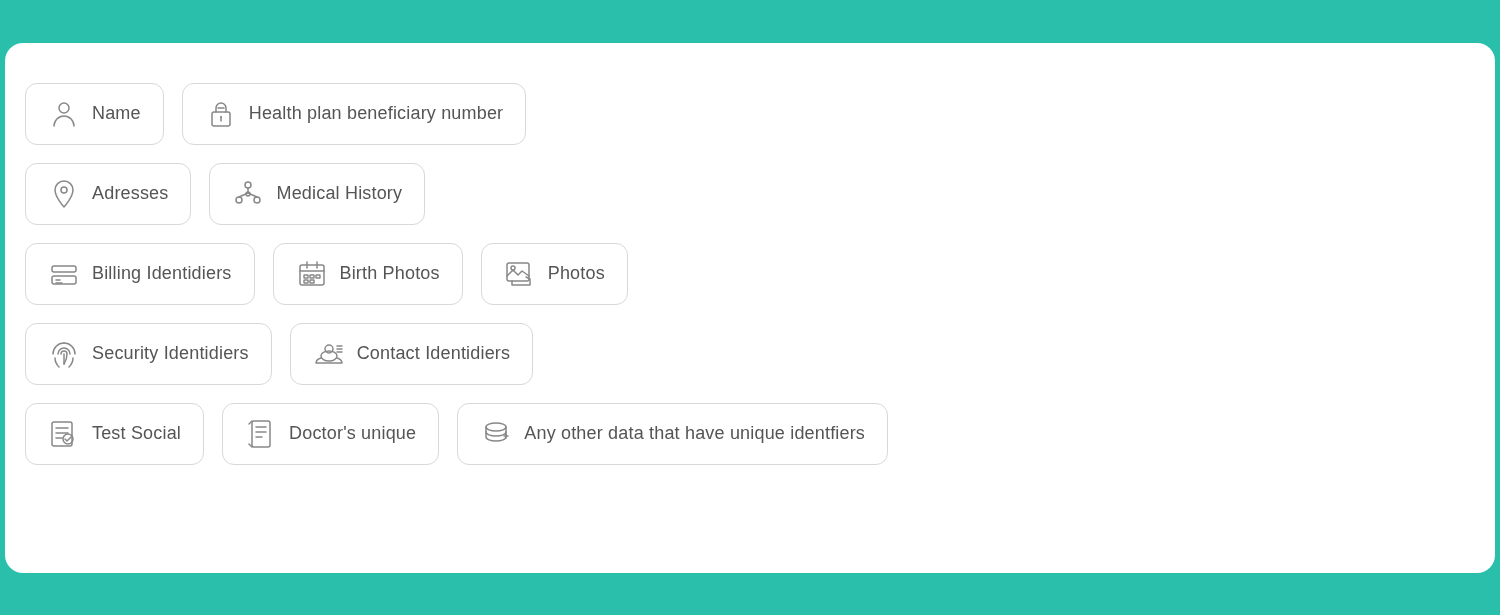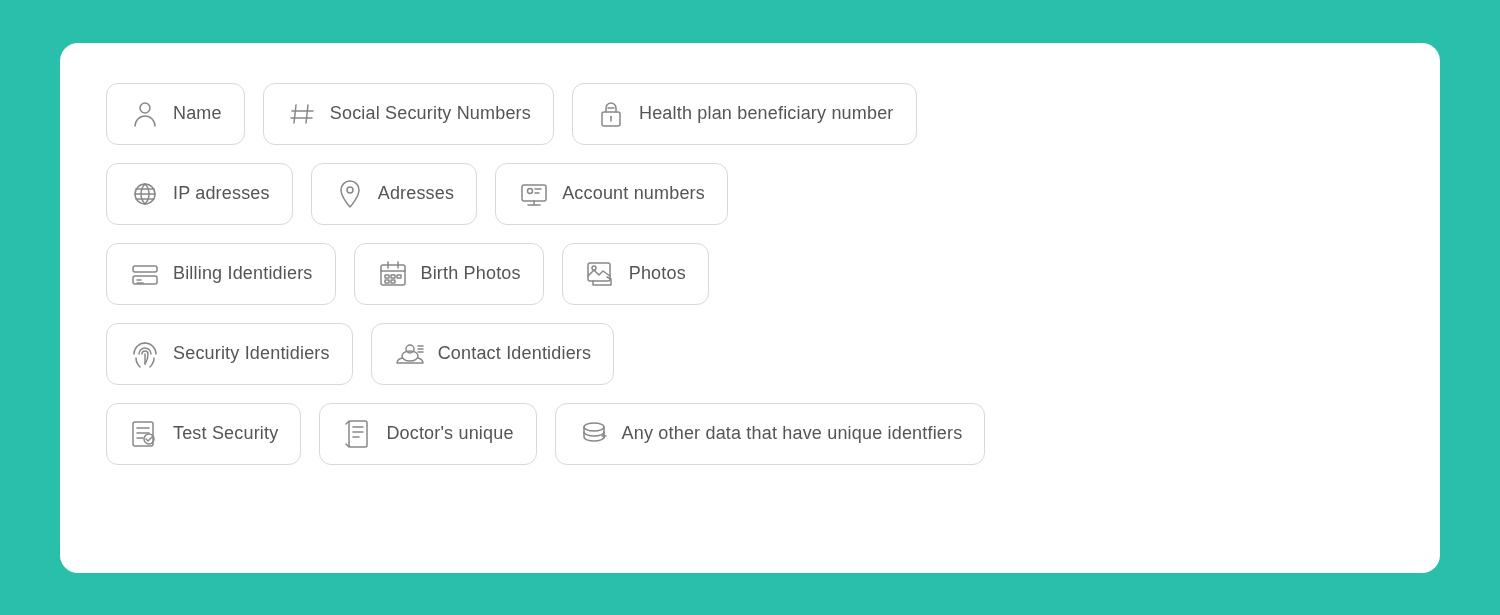--- a/index.html
+++ b/index.html
@@ -10,22 +10,22 @@
       background: #2abfab;
       display: flex;
       align-items: center;
       justify-content: center;
       font-family: -apple-system, BlinkMacSystemFont, 'Segoe UI', sans-serif;
     }
 
     .card {
       background: #ffffff;
       border-radius: 18px;
-      padding: 40px 46px;
-      width: 1380px;
+      padding: 40px 20px;
+      width: 1490px;
       min-height: 530px;
     }
 
     .grid {
       display: flex;
       flex-direction: column;
       gap: 18px;
     }
 
     .row {
@@ -79,66 +79,48 @@
   <div class="row">
         <div class="chip">
           <span class="chip-icon"><svg viewBox="0 0 32 32">
               <circle cx="16" cy="10" r="5"></circle>
               <path d="M6 28c0-5.523 4.477-10 10-10s10 4.477 10 10"></path>
             </svg></span>
           <span class="chip-label">Name</span>
         </div>
         <div class="chip">
           <span class="chip-icon"><svg viewBox="0 0 32 32">
-              <line x1="10" y1="7" x2="8" y2="25"></line>
-              <line x1="22" y1="7" x2="20" y2="25"></line>
-              <line x1="6" y1="13" x2="27" y2="13"></line>
-              <line x1="5" y1="20" x2="26" y2="20"></line>
-            </svg></span>
-          <span class="chip-label">Social Security Numbers</span>
-        </div>
-        <div class="chip">
-          <span class="chip-icon"><svg viewBox="0 0 32 32">
               <rect x="7" y="14" width="18" height="14" rx="2"></rect>
               <path d="M11 14v-4a5 5 0 0110 0v4"></path>
               <line x1="16" y1="19" x2="16" y2="23"></line>
               <circle cx="16" cy="19" r="1" fill="#888" stroke="none"></circle>
               <line x1="13" y1="10" x2="19" y2="10"></line>
             </svg></span>
           <span class="chip-label">Health plan beneficiary number</span>
         </div>
       </div>
       <div class="row">
         <div class="chip">
           <span class="chip-icon"><svg viewBox="0 0 32 32">
-              <circle cx="16" cy="16" r="10"></circle>
-              <path d="M16 6c-3 3-4 6-4 10s1 7 4 10"></path>
-              <path d="M16 6c3 3 4 6 4 10s-1 7-4 10"></path>
-              <line x1="6" y1="16" x2="26" y2="16"></line>
-              <path d="M7 11h18M7 21h18"></path>
-            </svg></span>
-          <span class="chip-label">IP adresses</span>
-        </div>
-        <div class="chip">
-          <span class="chip-icon"><svg viewBox="0 0 32 32">
               <path d="M16 3C11.029 3 7 7.029 7 12c0 7 9 17 9 17s9-10 9-17c0-4.971-4.029-9-9-9z"></path>
               <circle cx="16" cy="12" r="3"></circle>
             </svg></span>
           <span class="chip-label">Adresses</span>
         </div>
         <div class="chip">
           <span class="chip-icon"><svg viewBox="0 0 32 32">
-              <rect x="4" y="7" width="24" height="16" rx="2"></rect>
-              <line x1="10" y1="27" x2="22" y2="27"></line>
-              <line x1="16" y1="23" x2="16" y2="27"></line>
-              <circle cx="12" cy="13" r="2.5"></circle>
-              <line x1="17" y1="11" x2="23" y2="11"></line>
-              <line x1="17" y1="15" x2="21" y2="15"></line>
-            </svg></span>
-          <span class="chip-label">Account numbers</span>
+              <circle cx="16" cy="7" r="3"></circle>
+              <circle cx="7" cy="22" r="3"></circle>
+              <circle cx="25" cy="22" r="3"></circle>
+              <line x1="16" y1="10" x2="16" y2="15"></line>
+              <line x1="16" y1="15" x2="7" y2="19"></line>
+              <line x1="16" y1="15" x2="25" y2="19"></line>
+              <circle cx="16" cy="16" r="2"></circle>
+            </svg></span>
+          <span class="chip-label">Medical History</span>
         </div>
       </div>
       <div class="row">
         <div class="chip">
           <span class="chip-icon"><svg viewBox="0 0 32 32">
               <rect x="4" y="8" width="24" height="6" rx="2"></rect>
               <rect x="4" y="18" width="24" height="8" rx="2"></rect>
               <line x1="8" y1="22" x2="12" y2="22"></line>
               <line x1="8" y1="25" x2="14" y2="25"></line>
             </svg></span>
@@ -194,21 +176,21 @@
       <div class="row">
         <div class="chip">
           <span class="chip-icon"><svg viewBox="0 0 32 32">
               <rect x="4" y="4" width="20" height="24" rx="2"></rect>
               <line x1="8" y1="10" x2="20" y2="10"></line>
               <line x1="8" y1="15" x2="20" y2="15"></line>
               <line x1="8" y1="20" x2="14" y2="20"></line>
               <circle cx="20" cy="21" r="5"></circle>
               <polyline points="17,21 19,23 23,19"></polyline>
             </svg></span>
-          <span class="chip-label">Test Security</span>
+          <span class="chip-label">Test Social</span>
         </div>
         <div class="chip">
           <span class="chip-icon"><svg viewBox="0 0 32 32">
               <rect x="7" y="3" width="18" height="26" rx="2"></rect>
               <line x1="11" y1="9" x2="21" y2="9"></line>
               <line x1="11" y1="14" x2="21" y2="14"></line>
               <line x1="11" y1="19" x2="17" y2="19"></line>
               <line x1="7" y1="3" x2="4" y2="6"></line>
               <line x1="7" y1="29" x2="4" y2="26"></line>
             </svg></span>

